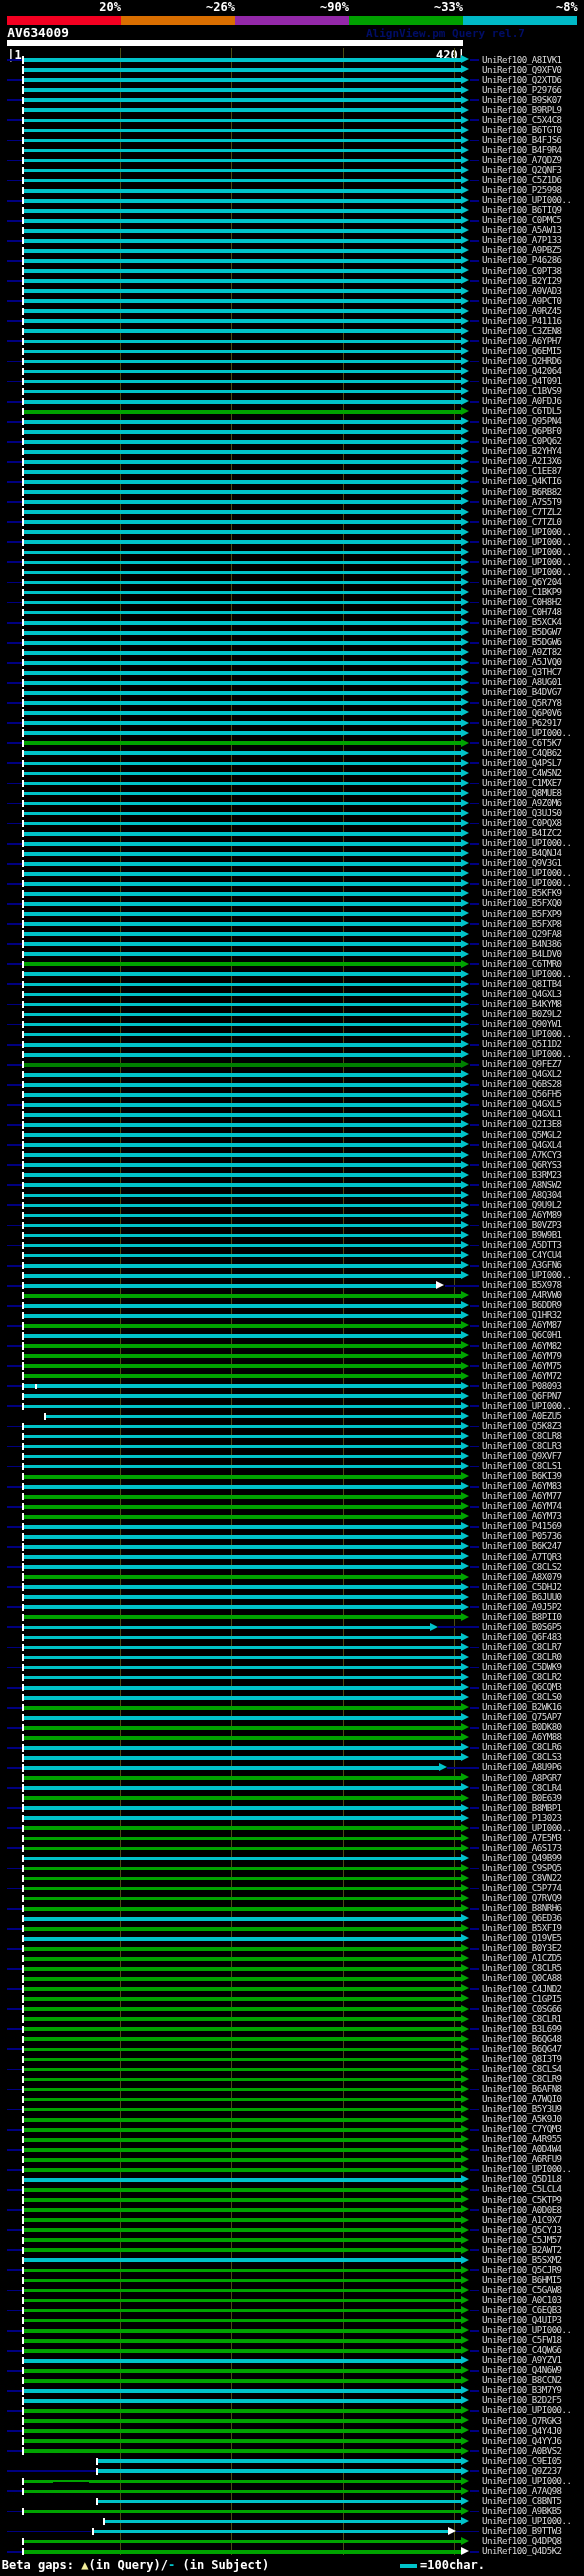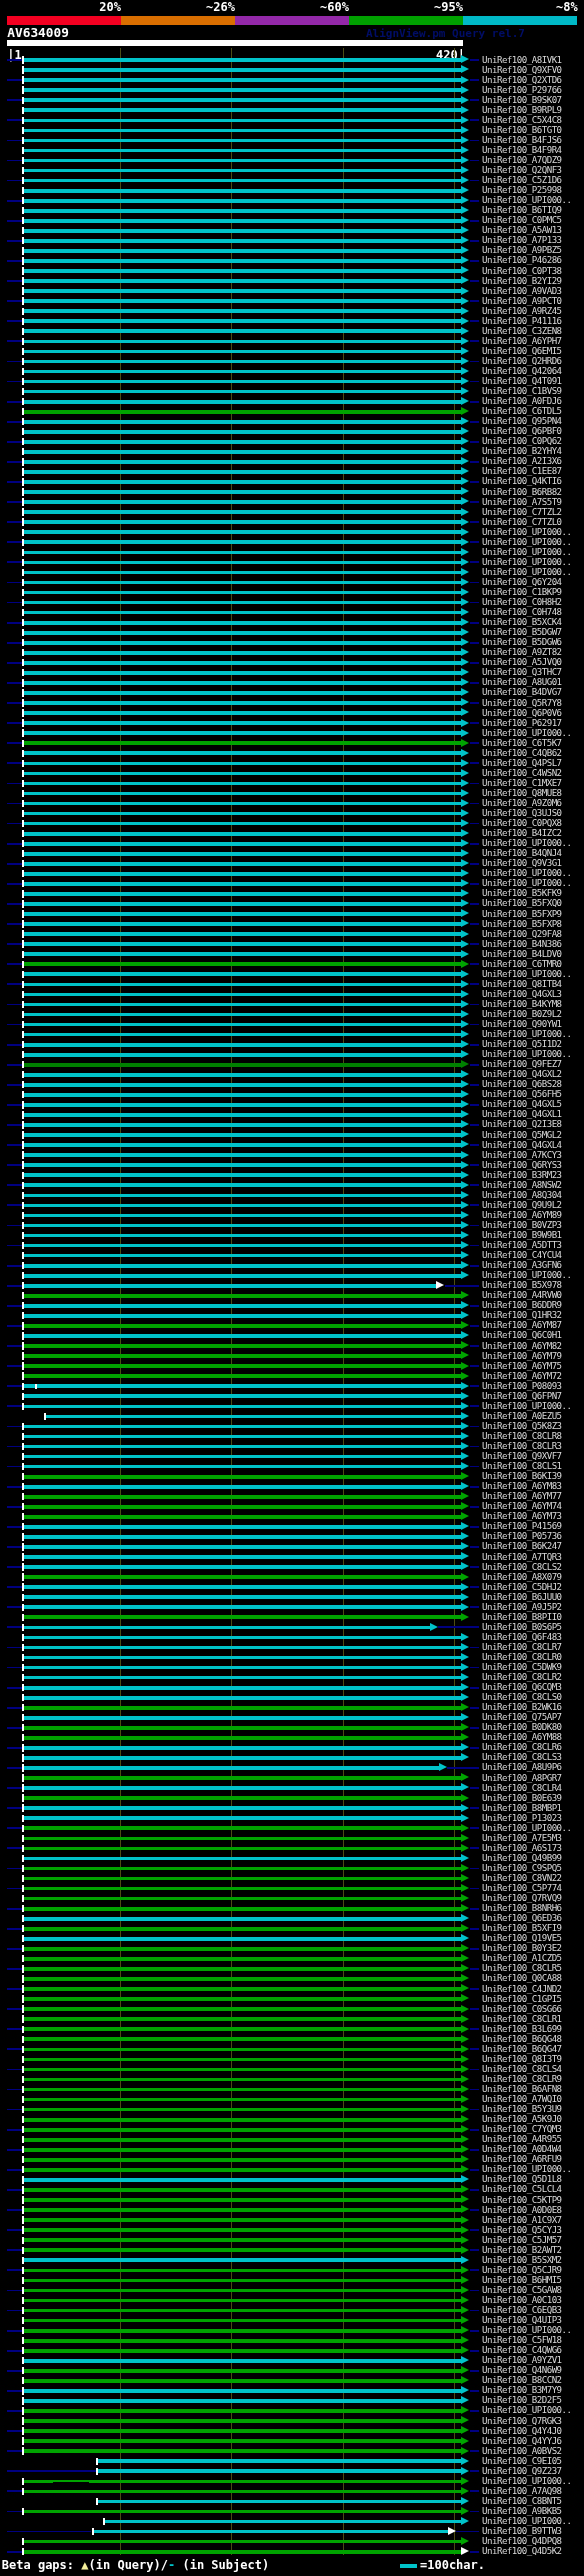--- a/index.html
+++ b/index.html
@@ -32,22 +32,22 @@
   #footer{position:absolute;top:2558px;left:1.8px;width:581px;font-size:12px;line-height:14.6px;}
   #footer .seg{display:inline;}
   #legend-swatch{position:absolute;top:2564px;left:400px;width:17.4px;height:3.7px;}
   #legend-scale{position:absolute;top:2558px;left:420px;font-size:12px;}
 </style>
 </head>
 <body>
 
 <div class="scale-label wtxt" style="right: 464px;">20%</div>
 <div class="scale-label wtxt" style="right: 350px;">~26%</div>
-<div class="scale-label wtxt" style="right: 236px;">~60%</div>
-<div class="scale-label wtxt" style="right: 122px;">~95%</div>
+<div class="scale-label wtxt" style="right: 236px;">~90%</div>
+<div class="scale-label wtxt" style="right: 122px;">~33%</div>
 <div class="scale-label wtxt" style="right: 7.3px;">~8%</div>
 
 <div id="scalebar">
   <div style="background: rgb(243, 0, 33);"></div>
   <div style="background: rgb(217, 110, 0);"></div>
   <div style="background: rgb(147, 40, 168);"></div>
   <div style="background: rgb(0, 160, 0);"></div>
   <div style="background: rgb(0, 185, 199);"></div>
 </div>
 

